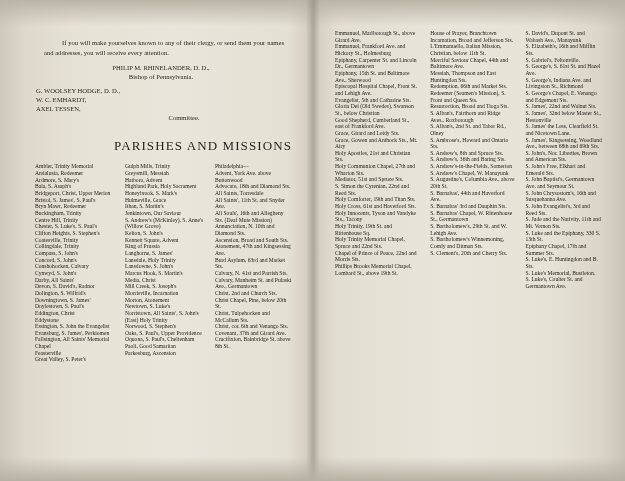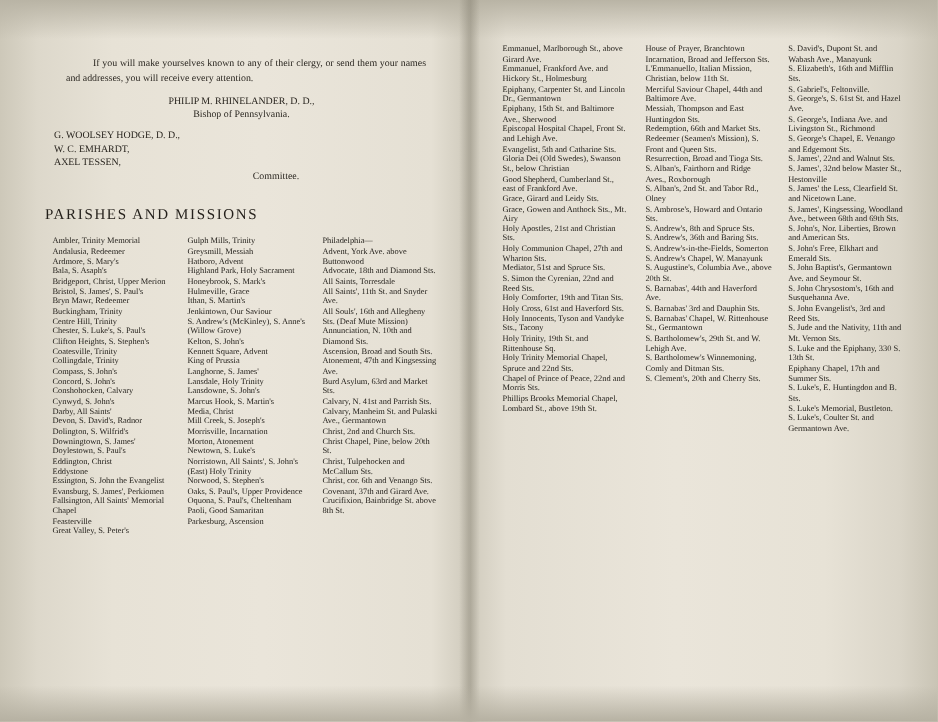--- a/index.html
+++ b/index.html
@@ -39,21 +39,21 @@
   .intro{
     font-size:6.6px;line-height:9.6px;text-align:justify;
     color:#2a2620;margin:0 8px 0 14px;
   }
   .intro .indent{display:inline-block;width:18px;}
   .sigblock{margin-top:6px;text-align:center;font-size:6.6px;line-height:9.2px;color:#2a2620;}
   .committee{margin-top:4px;font-size:6.6px;line-height:9.2px;color:#2a2620;padding-left:6px;}
   .committee .nm{display:block;}
   .committee .cm{display:block;text-align:center;padding-left:40px;}
   h1.section{
-    text-align:left;font-size:10px;letter-spacing:1.1px;
+    text-align:right;font-size:13px;letter-spacing:1.1px;
     font-weight:normal;margin:16px 0 9px 0;color:#231f1a;
     font-family:"Liberation Serif", serif;
   }
   .cols{display:flex;}
   .col{
     font-size:5.6px;line-height:6.65px;color:#24211c;
     padding-right:6px;
   }
   .col.c1{width:88px;}
   .col.c2{width:88px;}

